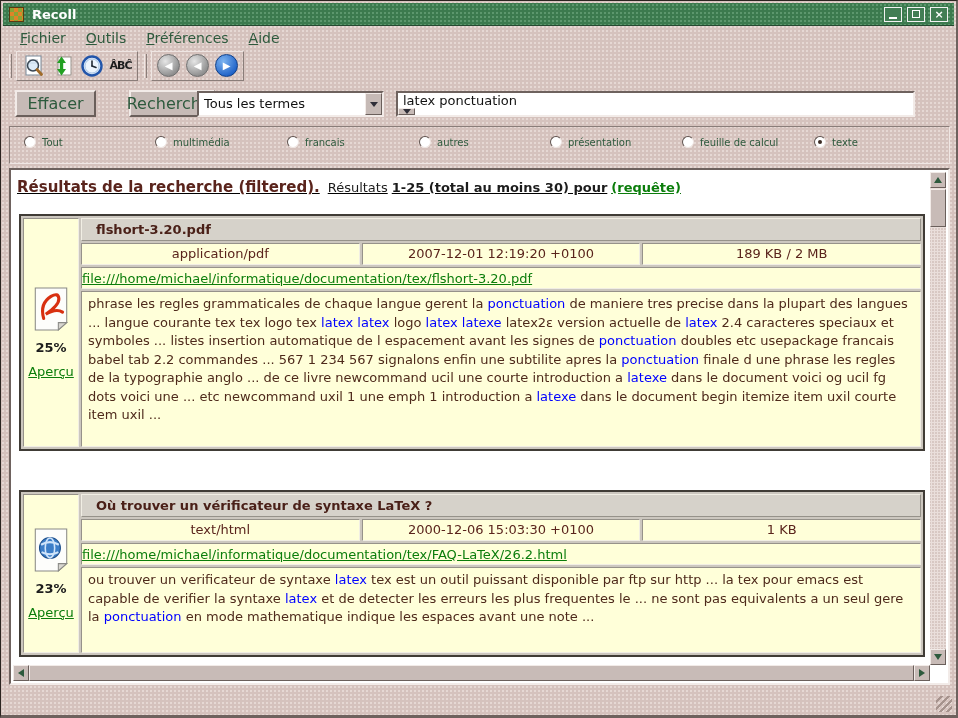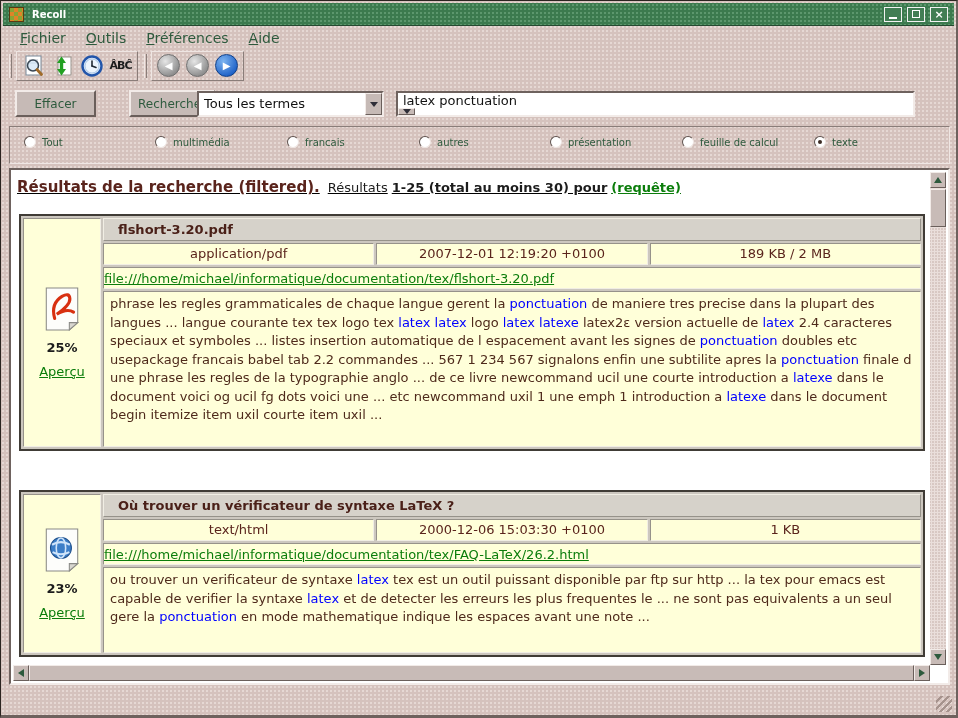--- a/index.html
+++ b/index.html
@@ -20,21 +20,21 @@
     background-color:#3c7a4e;
     background-image:radial-gradient(rgba(120,175,135,.55) 1px, rgba(0,0,0,0) 1.2px);
     background-size:4px 4px;
     display:flex; align-items:center; padding:0 4px; border-bottom:1px solid #24492f;
   }
   .app-icon {
     width:15px; height:15px; margin:0 8px 0 2px; border:1px solid #5a3a10;
     background:repeating-conic-gradient(#e08428 0 25%, #8aa434 0 50%);
     background-size:8px 8px; flex:0 0 auto;
   }
-  .win-title { color:#fff; font-weight:bold; font-size:10px; flex:1; }
+  .win-title { color:#fff; font-weight:bold; font-size:13px; flex:1; }
   .win-btns { display:flex; gap:5px; margin-right:2px; }
   .win-btn {
     width:18px; height:15px; border:1px solid #f2f2f2; background:#427e54;
     display:flex; align-items:center; justify-content:center; cursor:pointer;
   }
   .win-btn .bar { width:8px; height:2px; background:#fff; margin-top:7px; }
   .win-btn .box { width:8px; height:8px; border:1px solid #fff; }
   .win-btn .x { color:#fff; font-size:11px; font-weight:bold; line-height:1; }
 
   
@@ -52,21 +52,21 @@
   .grip { width:3px; height:24px; border-left:1px solid #efe6e3; border-right:1px solid #8a7d79; margin:0 4px 0 6px; }
   .tool-group { display:flex; align-items:center; gap:2px; padding:1px 3px; border:1px solid; border-color:#efe6e3 #8a7d79 #8a7d79 #efe6e3; }
   .tool-btn { width:27px; height:26px; display:flex; align-items:center; justify-content:center; cursor:pointer; }
   .abc-label { font-size:11px; font-weight:bold; color:#1c1c1c; letter-spacing:-1px; }
   .nav-btn { width:23px; height:23px; border-radius:50%; display:flex; align-items:center; justify-content:center; cursor:pointer; color:#fff; font-size:10px; }
   .nav-grey { background:radial-gradient(circle at 35% 30%, #e6e6e6, #8d8d8d 75%); border:1px solid #6f6f6f; }
   .nav-blue { background:radial-gradient(circle at 35% 30%, #7db4f0, #1f62c8 75%); border:1px solid #114088; }
 
   
   .btn {
-    position:absolute; height:27px; background:#c6bab6; color:#2d5a3d; font-size:12px;
+    position:absolute; height:27px; background:#c6bab6; color:#2d5a3d; font-size:16px;
     border:2px solid; border-color:#f2ebe8 #6a5f5b #6a5f5b #f2ebe8;
     display:flex; align-items:center; justify-content:center; cursor:pointer;
     font-family:"DejaVu Sans", sans-serif;
   }
   .sunken { border:2px solid; border-color:#6e625e #f2ebe8 #f2ebe8 #6e625e; background:#fff; }
   .combo { position:absolute; height:26px; display:flex; align-items:stretch; }
   .combo .value { flex:1; font-size:13px; color:#111; padding:3px 4px 0 5px; white-space:nowrap; overflow:hidden; }
   .combo input { flex:1; font-size:13px; color:#111; border:0; outline:none; padding-left:5px; background:#fff; font-family:"DejaVu Sans", sans-serif; }
   .combo-arrow {
     width:17px; background:#c6bab6; border:1px solid; border-color:#f2ebe8 #6a5f5b #6a5f5b #f2ebe8;
@@ -99,21 +99,21 @@
   .rh-plain { font-size:13px; color:#1c1c1c; margin-left:8px; }
   .rh-bold { font-size:13px; font-weight:bold; color:#1c1c1c; margin-left:4px; }
   .rh-link { font-size:13px; font-weight:bold; color:#0b7d0b; text-decoration:underline; margin-left:4px; cursor:pointer; }
 
   .result {
     position:absolute; left:8px; width:906px;
     background:#ccc7bf; border:2px solid #403c36; padding:2px;
     display:flex; gap:2px;
   }
   .r-side {
-    width:78px; flex:0 0 auto; background:#ffffd9;
+    width:56px; flex:0 0 auto; background:#ffffd9;
     border:1px solid; border-color:#96928a #f1eee4 #f1eee4 #96928a;
     display:flex; flex-direction:column; align-items:center; justify-content:center; gap:9px;
   }
   .pct { font-size:13px; font-weight:bold; color:#1c1c1c; }
   .preview-link { font-size:13px; color:#0b7d0b; text-decoration:underline; cursor:pointer; }
   .r-main { flex:1; display:flex; flex-direction:column; gap:2px; }
   .r-cell { background:#ffffd9; border:1px solid; border-color:#96928a #f1eee4 #f1eee4 #96928a; }
   .r-title {
     background:#d6d2ca; border:1px solid; border-color:#f1eee4 #96928a #96928a #f1eee4;
     font-size:13px; font-weight:bold; color:#4a2018; height:23px; line-height:21px; padding-left:14px;

